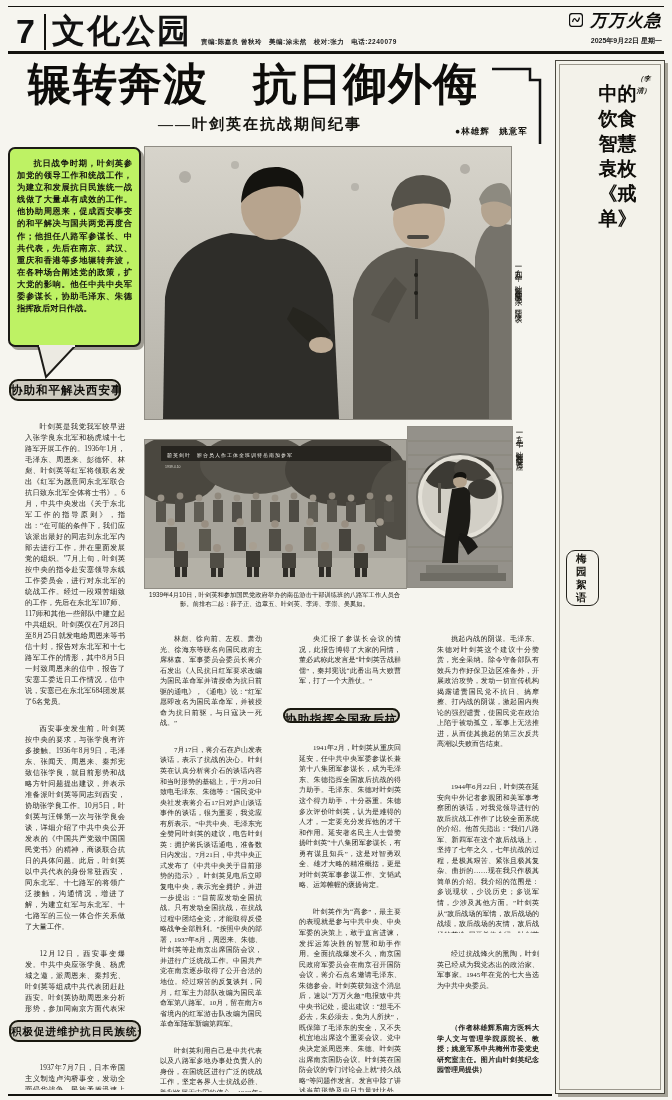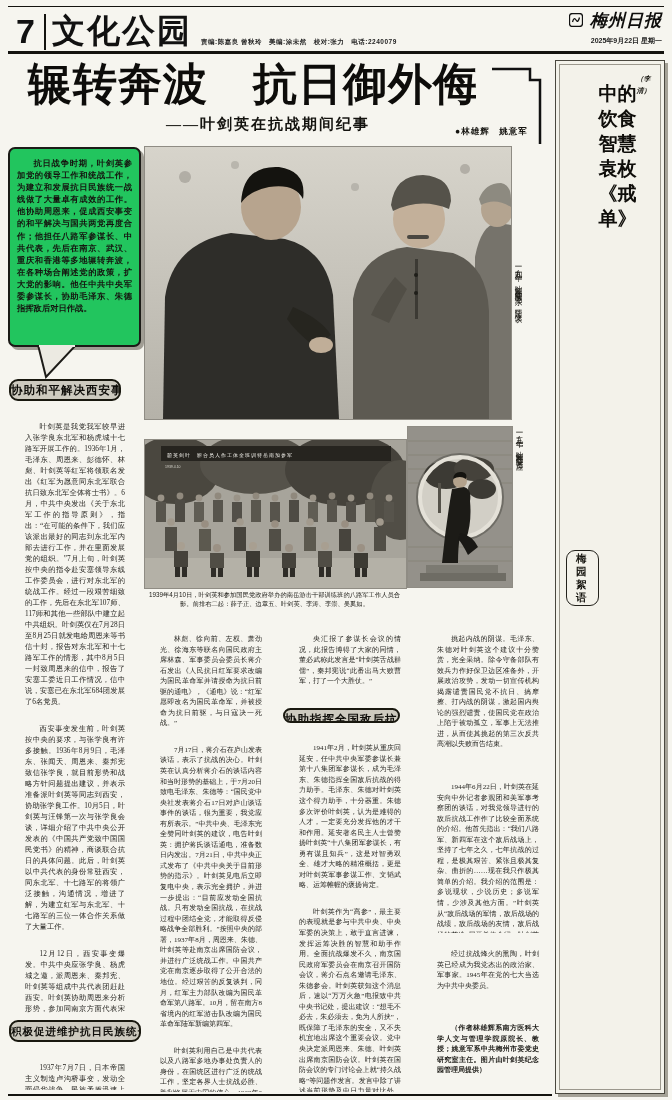--- a/index.html
+++ b/index.html
@@ -11,21 +11,21 @@
   .pagenum{font:900 34px/34px "Liberation Sans","DejaVu Sans",sans-serif;color:#111;}
   .secname{font:900 33px/34px "Liberation Sans","DejaVu Sans",sans-serif;color:#111;letter-spacing:2px;}
   .staff{font:bold 6.5px/8px "Liberation Sans","DejaVu Sans",sans-serif;color:#222;letter-spacing:.5px;}
   .masthead{font:800 italic 17px/18px "Liberation Serif","DejaVu Serif",serif;color:#0e0d0b;letter-spacing:1px;}
   .dateline{font:bold 7px/9px "Liberation Sans","DejaVu Sans",sans-serif;color:#222;text-align:right;}
   
   .headline{font:900 44px/48px "Liberation Sans","DejaVu Sans",sans-serif;color:#0d0c0a;letter-spacing:1px;white-space:nowrap;}
   .subtitle{font:bold 15px/17px "Liberation Serif","DejaVu Serif",serif;color:#14130f;letter-spacing:2px;}
   .byline{font:bold 8.5px/10px "Liberation Sans","DejaVu Sans",sans-serif;color:#14130f;letter-spacing:1px;}
   
-  .lead-box{box-sizing:border-box;border:2px solid #1c1b17;border-radius:7px;background:#22c55e;
+  .lead-box{box-sizing:border-box;border:2px solid #1c1b17;border-radius:7px;background:#bef264;
             box-shadow:3px 3px 0 #a09d94;padding:9px 7px 6px 7px;overflow:hidden;}
   .lead-box p{margin:0;text-indent:2em;font:600 8.3px/12.1px "Liberation Serif","DejaVu Serif",serif;
               text-align:justify;color:#15140f;}
   
   .sec-head{box-sizing:border-box;border:2px solid #19180f;border-radius:9px;background:#cdcabf;
             font:900 11.5px/16px "Liberation Sans","DejaVu Sans",sans-serif;color:#0f0e0a;
             text-align:center;padding:1px 0;letter-spacing:1px;white-space:nowrap;overflow:hidden;}
   
   .bodycol{overflow:hidden;text-align:justify;}
   .bodycol p{margin:16px;text-indent:2em;font:7px/10.55px "Liberation Serif","DejaVu Serif",serif;color:#201f1b;}
@@ -65,33 +65,33 @@
     <div class="abs hairline" style="left:28px;top:2px;width:2px;height:36px;"></div>
     <span class="abs secname" style="left:36px;top:2px;">文化公园</span>
     <span class="abs staff" style="left:185px;top:26px;width:260px;">责编:陈嘉良 曾秋玲　美编:涂未然　校对:张力　电话:2240079</span>
     <div class="abs" style="right:10px;top:0;width:120px;text-align:right;">
       <span style="display:inline-block;vertical-align:middle;margin-right:3px;">
         <svg width="14" height="14" viewBox="0 0 14 14">
             <rect x="0.5" y="0.5" width="13" height="13" rx="3" fill="none" stroke="#111" stroke-width="1.3"></rect>
             <path d="M3.5 9 Q5 3.5 7 7 Q9 10.5 10.5 4.5" fill="none" stroke="#111" stroke-width="1.3"></path>
           </svg>
       </span>
-      <span class="masthead">梅州日报</span>
+      <span class="masthead">万万火急</span>
       <div class="dateline" style="margin-top:5px;">2025年9月22日 星期一</div>
     </div>
   </div>
   <div class="abs hairline" style="left:8px;top:51px;width:656px;height:2.5px;"></div>
 
   <div class="abs headline" style="left:28px;top:60px;">辗转奔波　抗日御外侮</div>
   <div class="abs" style="left:492px;top:64px;">
     <svg width="58" height="80" viewBox="0 0 58 80">
         <polyline points="0,5 38,5 38,16 48,16 48,80" fill="none" stroke="#111" stroke-width="2.5"></polyline>
       </svg>
   </div>
-  <div class="abs subtitle" style="left:166px;top:116px;">——叶剑英在抗战期间纪事</div>
+  <div class="abs subtitle" style="left:158px;top:116px;">——叶剑英在抗战期间纪事</div>
   <div class="abs byline" style="left:455px;top:126px;">●林雄辉　姚意军</div>
 
   <div class="abs lead-box" style="left:8px;top:147px;width:133px;height:200px;">
     <p>抗日战争时期，叶剑英参加党的领导工作和统战工作，为建立和发展抗日民族统一战线做了大量卓有成效的工作。他协助周恩来，促成西安事变的和平解决与国共两党再度合作；他担任八路军参谋长、中共代表，先后在南京、武汉、重庆和香港等多地辗转奔波，在各种场合阐述党的政策，扩大党的影响。他任中共中央军委参谋长，协助毛泽东、朱德指挥敌后对日作战。</p>
   </div>
   <div class="abs" style="left:30px;top:345px;">
     <svg width="52" height="34" viewBox="0 0 52 34">
         <polygon points="8,0 46,0 16,32" fill="#eceae2" stroke="#1c1b17" stroke-width="2"></polygon>
         <rect x="9" y="-2" width="36" height="4" fill="#eceae2"></rect>
       </svg>

